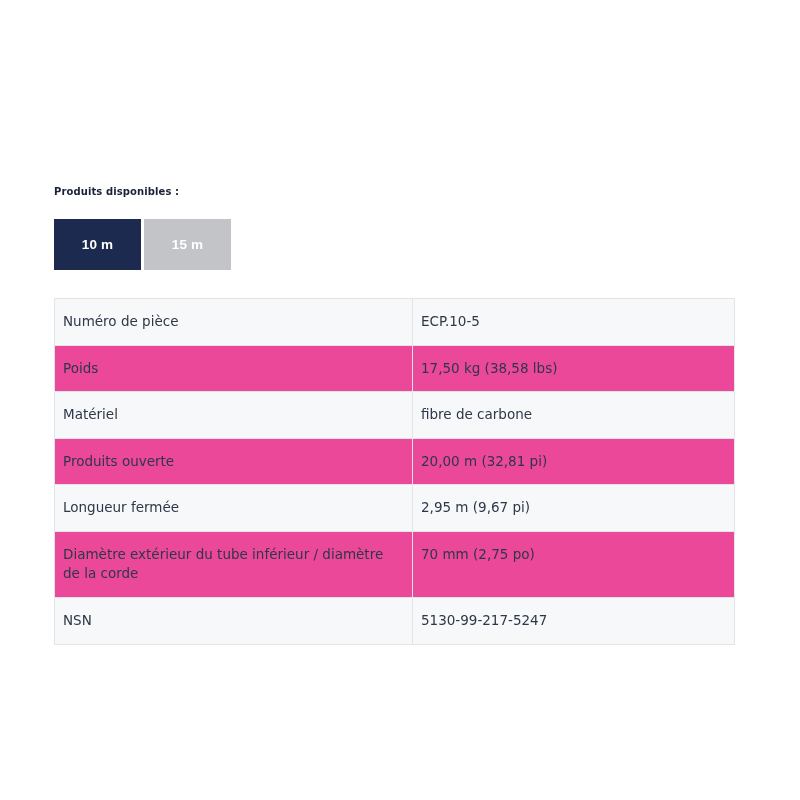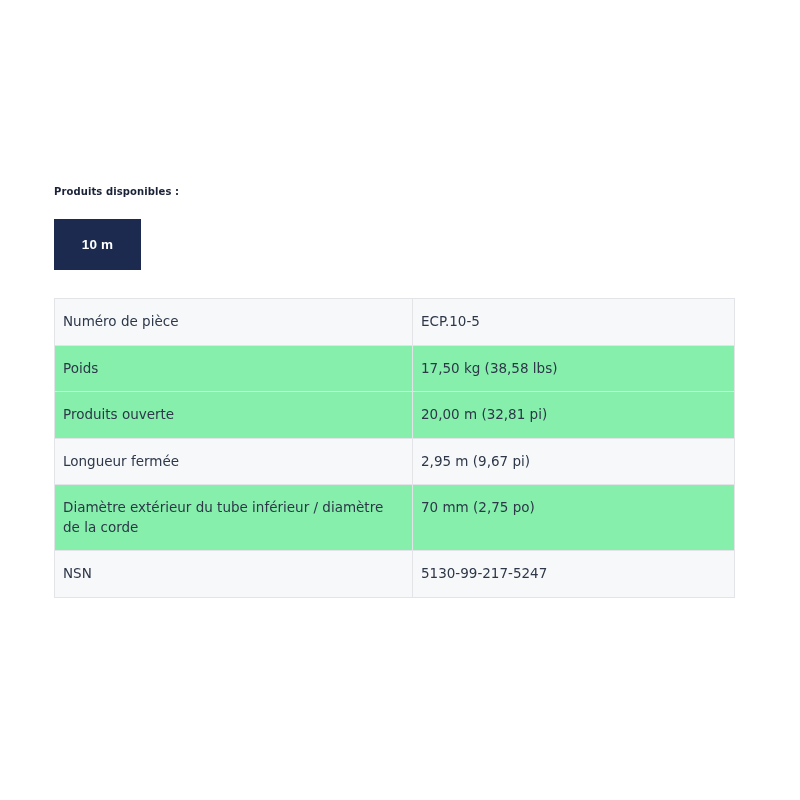--- a/index.html
+++ b/index.html
@@ -72,44 +72,49 @@
     color: #2d3748;
   }
   table.spec td.label {
     width: 339px;
     margin-left: 34px;
   }
   table.spec tr.odd td {
     background: #f7f8fa;
   }
   table.spec tr.even td {
-    background: #86efac;
+    background: #ec4899;
   }
 </style>
 </head>
 <body>
 
 <div class="page">
   <div class="section">
 
     <div class="section-title">Produits disponibles :</div>
 
     <div class="variant-row">
       <button class="variant selected">10 m</button>
+      <button class="variant unselected">15 m</button>
     </div>
 
     <table class="spec">
       <tbody>
         <tr class="odd">
           <td class="label">Numéro de pièce</td>
           <td class="value">ECP.10-5</td>
         </tr>
         <tr class="even">
           <td class="label">Poids</td>
           <td class="value">17,50 kg (38,58 lbs)</td>
+        </tr>
+        <tr class="odd">
+          <td class="label">Matériel</td>
+          <td class="value">fibre de carbone</td>
         </tr>
         <tr class="even">
           <td class="label">Produits ouverte</td>
           <td class="value">20,00 m (32,81 pi)</td>
         </tr>
         <tr class="odd">
           <td class="label">Longueur fermée</td>
           <td class="value">2,95 m (9,67 pi)</td>
         </tr>
         <tr class="even">

